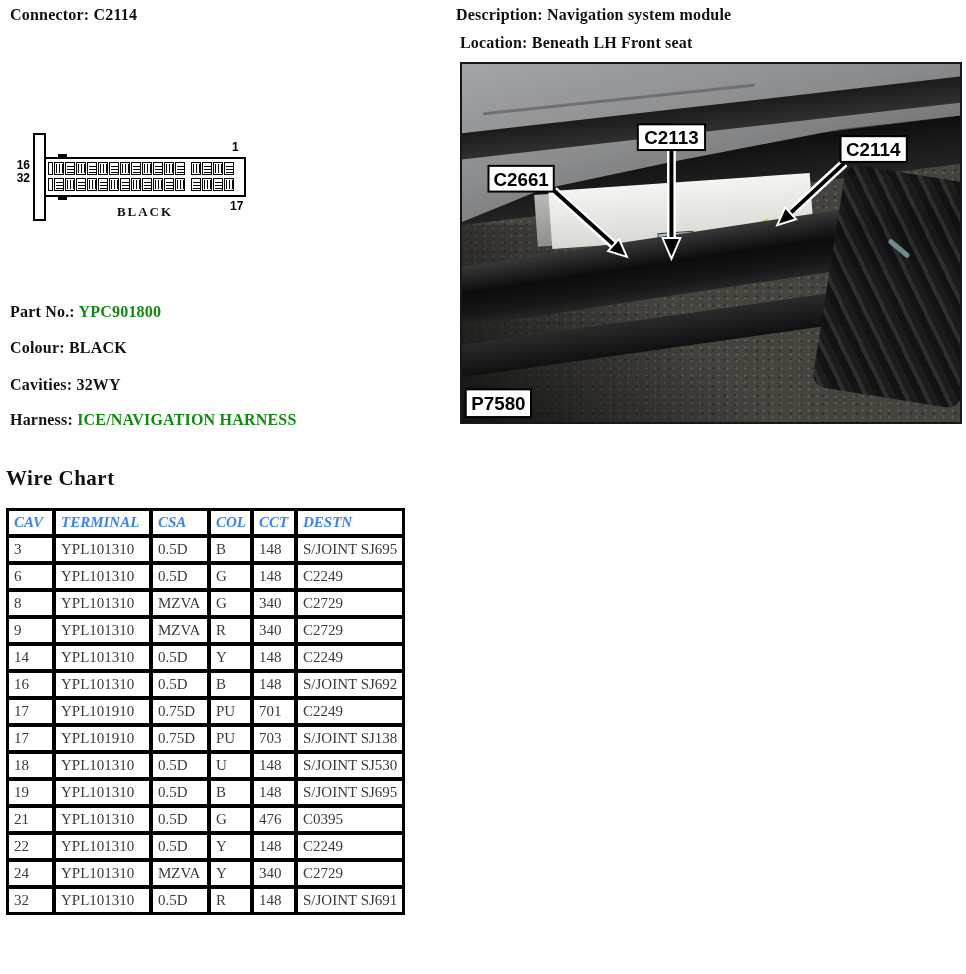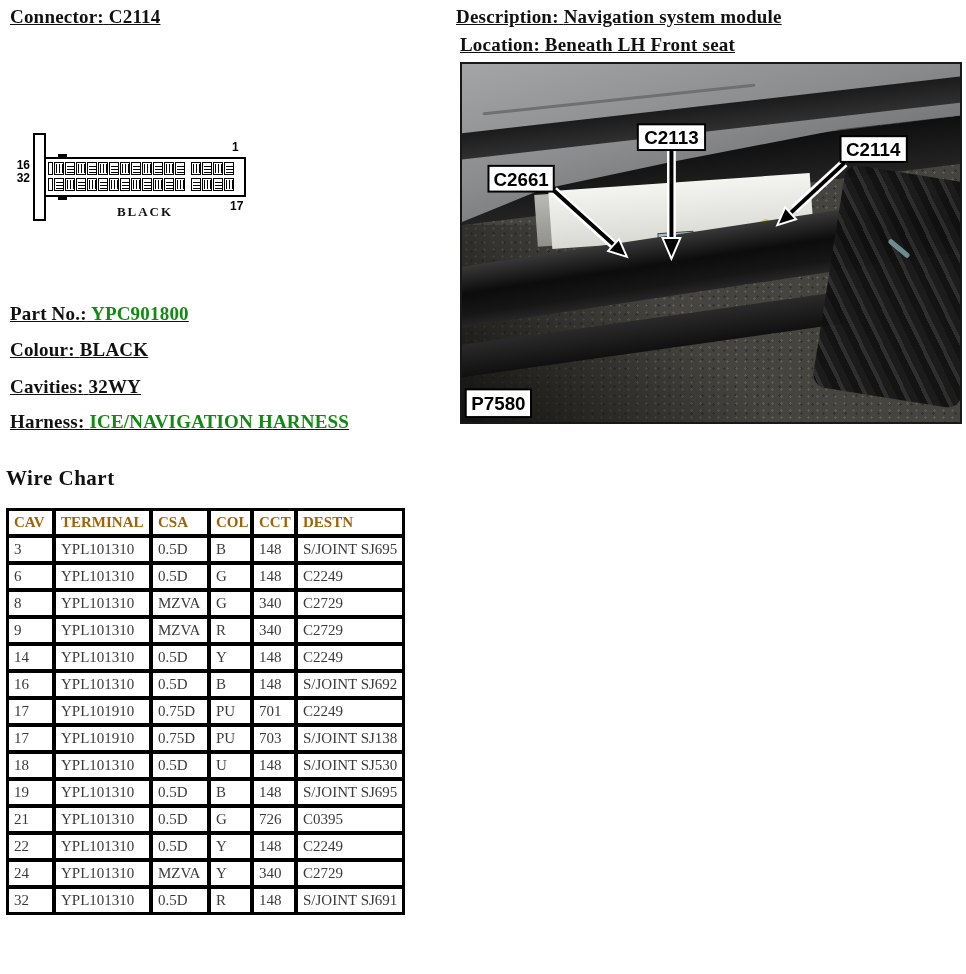--- a/index.html
+++ b/index.html
@@ -6,21 +6,21 @@
   html,body { background:#fff; }
   .page {
     position: relative;
     width: 966px; height: 974px;
     background: #fff;
     font-family: "Liberation Serif", serif;
     color: #111;
     overflow: hidden;
   }
   
-  .hline { position: absolute; font-size: 19px; font-weight: bold; letter-spacing: .2px; white-space: nowrap; text-decoration: underline; }
+  .hline { position: absolute; font-size: 16px; font-weight: bold; letter-spacing: .2px; white-space: nowrap; }
   .hline .green { color: var(--green, #0f8c0f); }
   #connector-title { left: 10px; top: 6px; }
   #description-line { left: 456px; top: 6px; }
   #location-line { left: 460px; top: 34px; }
   #part-no-line { left: 10px; top: 303px; }
   #colour-line { left: 10px; top: 339px; }
   #cavities-line { left: 10px; top: 376px; }
   #harness-line { left: 10px; top: 411px; }
 
   
@@ -90,21 +90,21 @@
                fill: #000; text-anchor: middle; }
 
   
   #wire-chart-title { position: absolute; left: 6px; top: 466px; width: 399px; 
     font-size: 21px; font-weight: bold; letter-spacing: .5px; }
   #wire-chart { position: absolute; left: 6px; top: 508px; width: 399px;
     border-collapse: separate; border-spacing: 2px; background: #000;
     table-layout: fixed; font-size: 15px; }
   #wire-chart th, #wire-chart td { background: #fff; border: 1px solid #000;
     padding: 2px 5px 3px 5px; text-align: left; height: 25px; overflow: hidden; white-space: nowrap; }
-  #wire-chart th { font-weight: bold; color: #a16207; }
+  #wire-chart th { font-weight: bold; color: #3b82f6; font-style: italic; }
   #wire-chart td { font-weight: normal; color: #3a3a3a; }
   col.c-cav { width: 45px; } col.c-term { width: 95px; } col.c-csa { width: 56px; }
   col.c-col { width: 41px; } col.c-cct { width: 42px; } col.c-destn { width: 106px; }
 </style>
 </head>
 <body>
 
 <div class="page">
 
   <div class="hline" id="connector-title">
@@ -338,21 +338,21 @@
           <td>0.5D</td>
           <td>B</td>
           <td>148</td>
           <td>S/JOINT SJ695</td>
         </tr>
         <tr>
           <td>21</td>
           <td>YPL101310</td>
           <td>0.5D</td>
           <td>G</td>
-          <td>726</td>
+          <td>476</td>
           <td>C0395</td>
         </tr>
         <tr>
           <td>22</td>
           <td>YPL101310</td>
           <td>0.5D</td>
           <td>Y</td>
           <td>148</td>
           <td>C2249</td>
         </tr>

